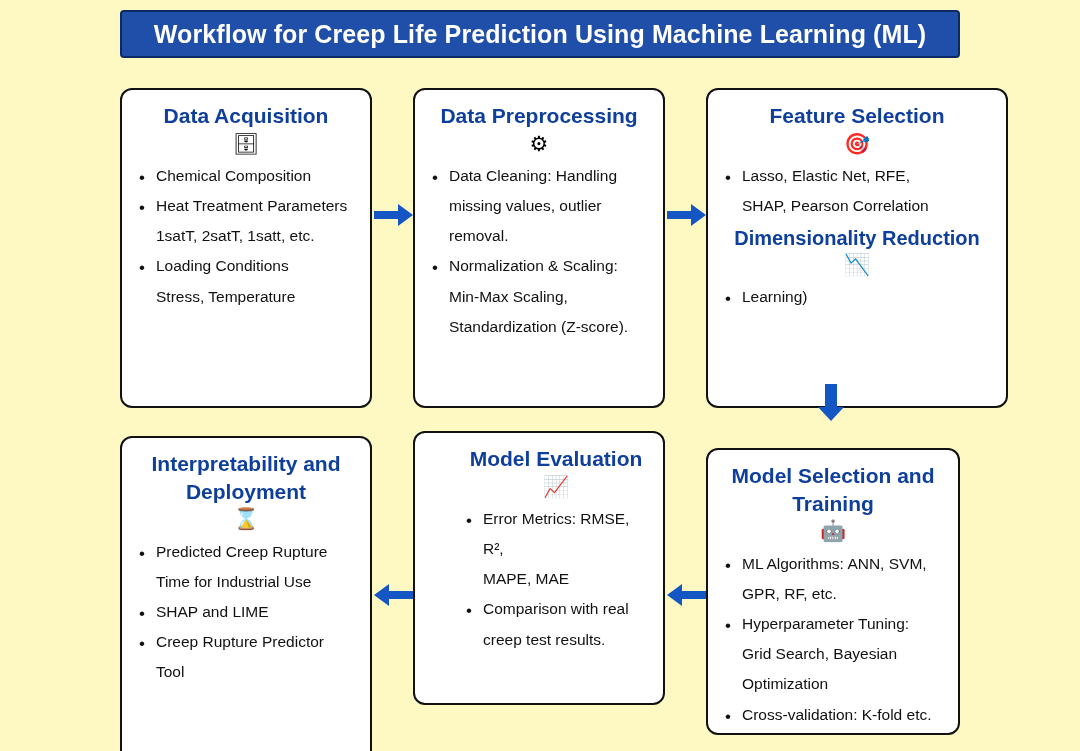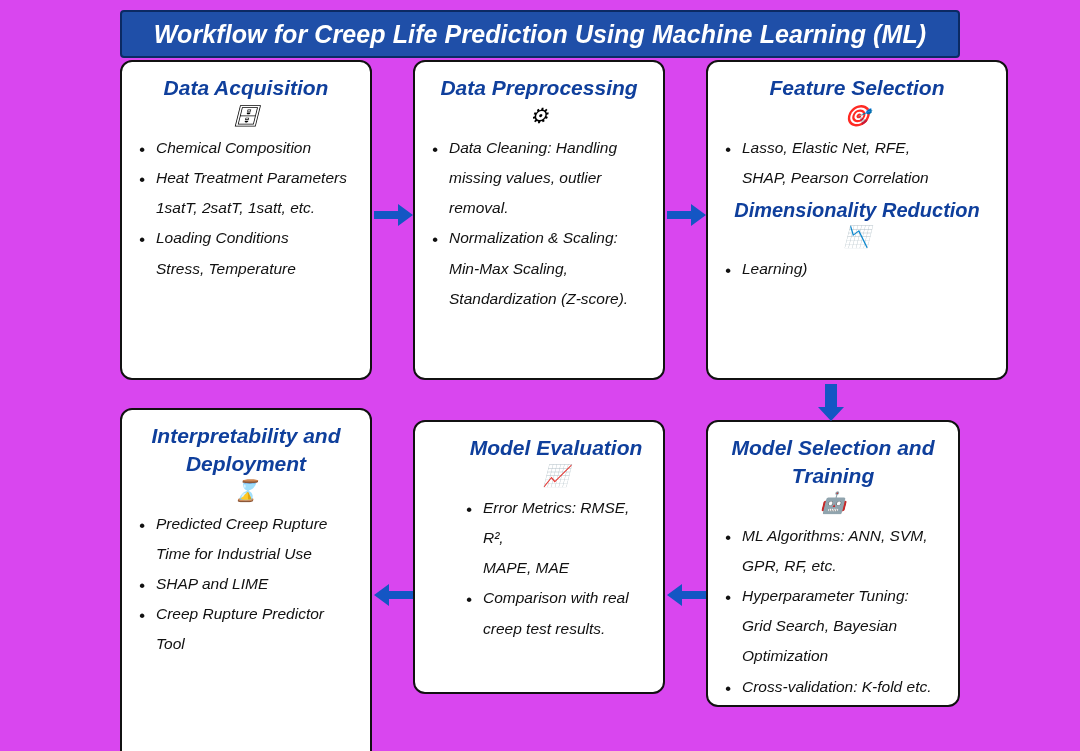--- a/index.html
+++ b/index.html
@@ -6,23 +6,22 @@
   html, body {
     margin: 0; padding: 0;
     width: 1080px; height: 751px;
     background: #ffffff;
     font-family: "Liberation Sans", sans-serif;
   }
   #page {
     position: relative;
     width: 1080px;
     height: 751px;
-    background: #d946ef;
+    background: #fef9c3;
     overflow: hidden;
-    font-style: italic;
   }
 
   
   .title-banner {
     position: absolute;
     left: 120px;
     top: 10px;
     width: 840px;
     height: 48px;
     background: #1f4fa8;
@@ -42,20 +41,21 @@
   }
 
   
   .card {
     position: absolute;
     background: #ffffff;
     border: 2px solid #111111;
     border-radius: 12px;
     padding: 10px 14px 10px 14px;
     overflow: hidden;
+    margin-top: 28px;
   }
   .card-head {
     text-align: center;
     color: #0f3f9c;
     font-weight: bold;
     font-size: 21px;
     line-height: 1.32;
     margin-top: 2px;
   }
   .card-icon {
@@ -109,21 +109,21 @@
     line-height: 1;
     font-weight: bold;
   }
   .arrow svg { display: block; }
 
   
   #card-acq   { left: 120px;  top: 60px;  width: 252px; height: 320px; }
   #card-prep  { left: 413px;  top: 60px;  width: 252px; height: 320px; }
   #card-feat  { left: 706px;  top: 60px;  width: 302px; height: 320px; }
   #card-model { left: 706px;  top: 420px; width: 254px; height: 287px; }
-  #card-eval  { left: 413px;  top: 420px; width: 252px; height: 274px; padding-left: 48px; }
+  #card-eval  { left: 413px;  top: 403px; width: 252px; height: 274px; padding-left: 48px; }
   #card-interp{ left: 120px;  top: 408px; width: 252px; height: 368px; }
 
   #arrow-1 { left: 374px; top: 202px; }
   #arrow-2 { left: 667px; top: 202px; }
   #arrow-3 { left: 816px; top: 384px; }
   #arrow-4 { left: 667px; top: 582px; }
   #arrow-5 { left: 374px; top: 582px; }
 </style>
 </head>
 <body>

